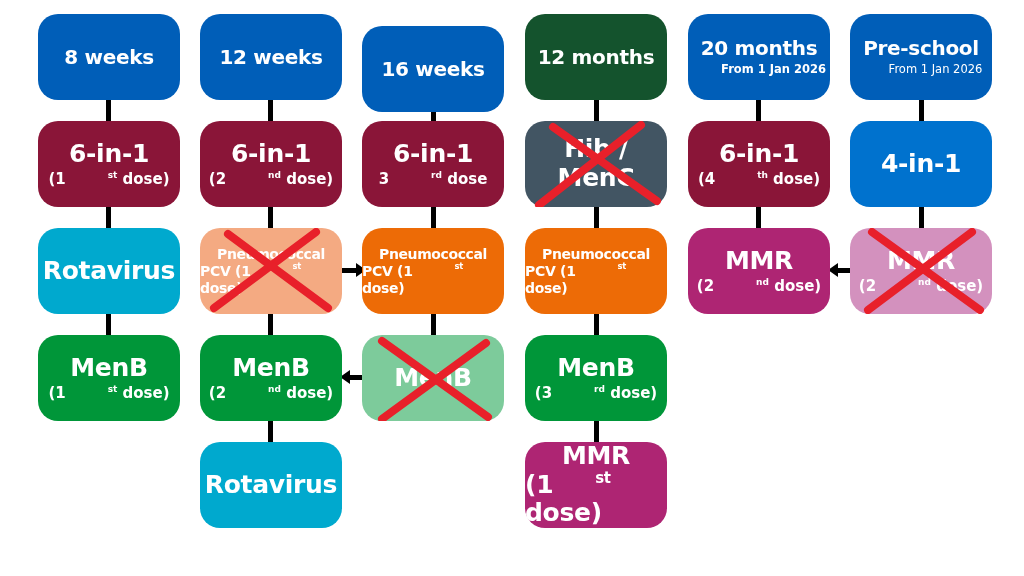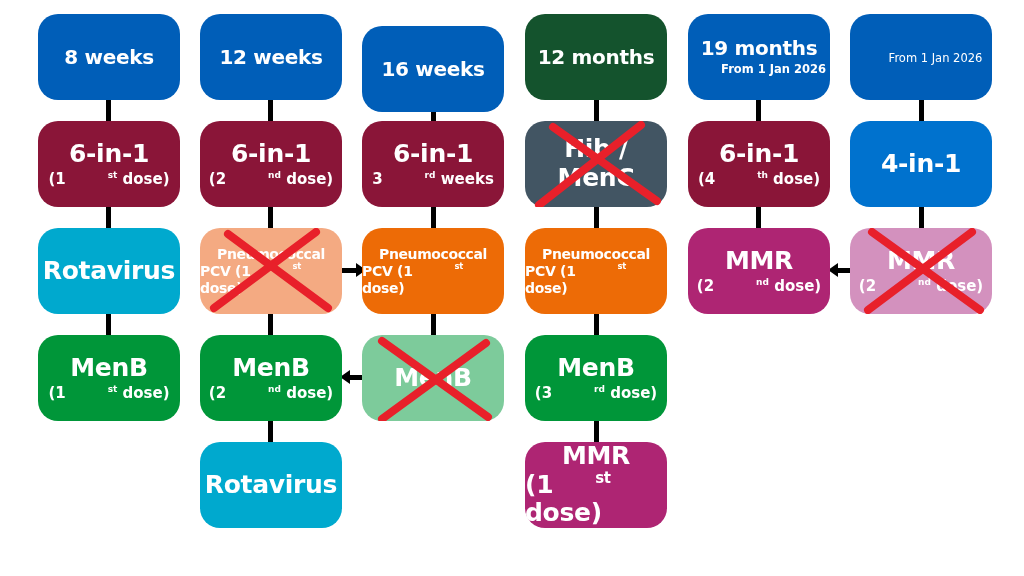--- a/index.html
+++ b/index.html
@@ -72,21 +72,21 @@
 </div>
 <div class="box" style="left:200px;top:442px;background:#00A9CE;">
   <span class="l1">Rotavirus</span>
 </div>
 
 <div class="box" style="left:362px;top:26px;background:#005EB8;">
   <span class="l1 big">16 weeks</span>
 </div>
 <div class="box" style="left:362px;top:121px;background:#8A1538;">
   <span class="l1">6-in-1</span>
-  <span class="l2"><span>3</span><sup>rd</sup><span> weeks</span></span>
+  <span class="l2"><span>3</span><sup>rd</sup><span> dose</span></span>
 </div>
 <div class="box" style="left:362px;top:228px;background:#ED6B06;">
   <span class="l1 small">Pneumococcal</span>
   <span class="l2 small"><span>PCV (1</span><sup>st</sup><span> dose)</span></span>
 </div>
 <div class="box" style="left:362px;top:335px;background:#7DCB9B;">
   <span class="l1">MenB</span>
 </div>
 
 <div class="box" style="left:525px;top:14px;background:#14532d;">
@@ -103,33 +103,34 @@
 <div class="box" style="left:525px;top:335px;background:#009639;">
   <span class="l1">MenB</span>
   <span class="l2"><span>(3</span><sup>rd</sup><span> dose)</span></span>
 </div>
 <div class="box" style="left:525px;top:442px;background:#AE2573;">
   <span class="l1">MMR</span>
   <span class="l1"><span>(1</span><sup>st</sup><span> dose)</span></span>
 </div>
 
 <div class="box" style="left:688px;top:14px;background:#005EB8;">
-  <span class="l1 big">19 months</span>
+  <span class="l1 big">20 months</span>
   <span class="sub">From 1 Jan 2026</span>
 </div>
 <div class="box" style="left:688px;top:121px;background:#8A1538;">
   <span class="l1">6-in-1</span>
   <span class="l2"><span>(4</span><sup>th</sup><span> dose)</span></span>
 </div>
 <div class="box" style="left:688px;top:228px;background:#AE2573;">
   <span class="l1">MMR</span>
   <span class="l2"><span>(2</span><sup>nd</sup><span> dose)</span></span>
 </div>
 
 <div class="box" style="left:850px;top:14px;background:#005EB8;">
+  <span class="l1 big">Pre-school</span>
   <span class="sub light">From 1 Jan 2026</span>
 </div>
 <div class="box" style="left:850px;top:121px;background:#0072CE;">
   <span class="l1">4-in-1</span>
 </div>
 <div class="box" style="left:850px;top:228px;background:#D391BE;">
   <span class="l1">MMR</span>
   <span class="l2"><span>(2</span><sup>nd</sup><span> dose)</span></span>
 </div>
 

